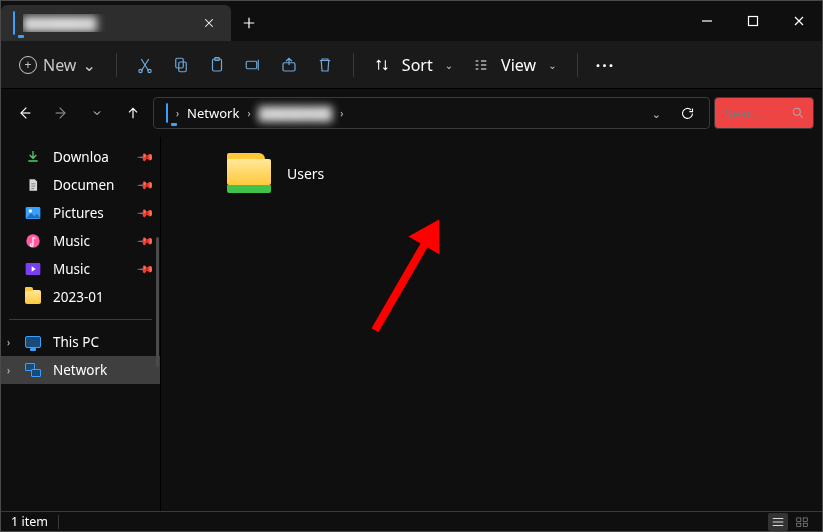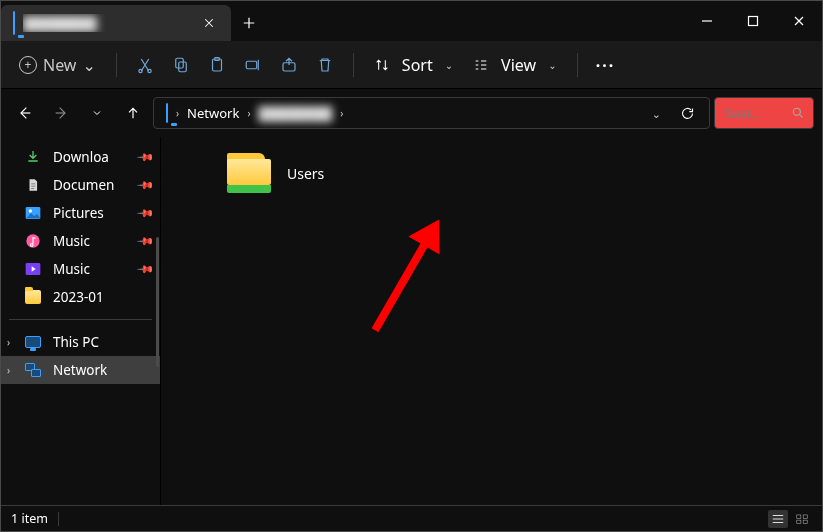--- a/index.html
+++ b/index.html
@@ -89,21 +89,21 @@
   .share-folder .body-f{position:absolute;left:0;top:6px;width:44px;height:26px;background:linear-gradient(var(--folder1),var(--folder2));border-radius:2px;}
   .share-folder .bar{position:absolute;left:0;bottom:0;width:44px;height:8px;background:var(--share-green);border-radius:0 0 2px 2px;}
   .folder-label{font-size:14px;color:var(--fg);}
 
   
   .arrow-annot{position:absolute;left:235px;top:100px;transform:rotate(30deg);}
   .arrow-annot .shaft{width:8px;height:100px;background:#ff0000;}
   .arrow-annot .head{width:0;height:0;border-left:18px solid transparent;border-right:18px solid transparent;border-bottom:30px solid #ff0000;position:absolute;top:-28px;left:-14px;}
 
   
-  .status{height:26px;border-top:1px solid var(--border);display:flex;align-items:center;padding:0 10px;font-size:12.5px;color:var(--fg);gap:10px;}
+  .status{height:20px;border-top:1px solid var(--border);display:flex;align-items:center;padding:0 10px;font-size:12.5px;color:var(--fg);gap:10px;}
   .status .spacer{flex:1;}
   .status .sep-s{width:1px;height:14px;background:var(--border);}
   .view-toggle{display:flex;gap:4px;}
   .view-toggle .vt{width:20px;height:18px;display:flex;align-items:center;justify-content:center;border:1px solid transparent;border-radius:2px;}
   .view-toggle .vt.active{background:var(--bg-3);}
 
   
   .ico-folder{width:16px;height:14px;background:linear-gradient(var(--folder1),var(--folder2));border-radius:2px;position:relative;}
   .ico-folder::before{content:"";position:absolute;top:-3px;left:0;width:8px;height:4px;background:var(--folder2);border-radius:1px 2px 0 0;}
   .ico-monitor{width:16px;height:12px;border:1.5px solid #39a0ff;border-radius:2px;background:#1a4a7a;position:relative;}

